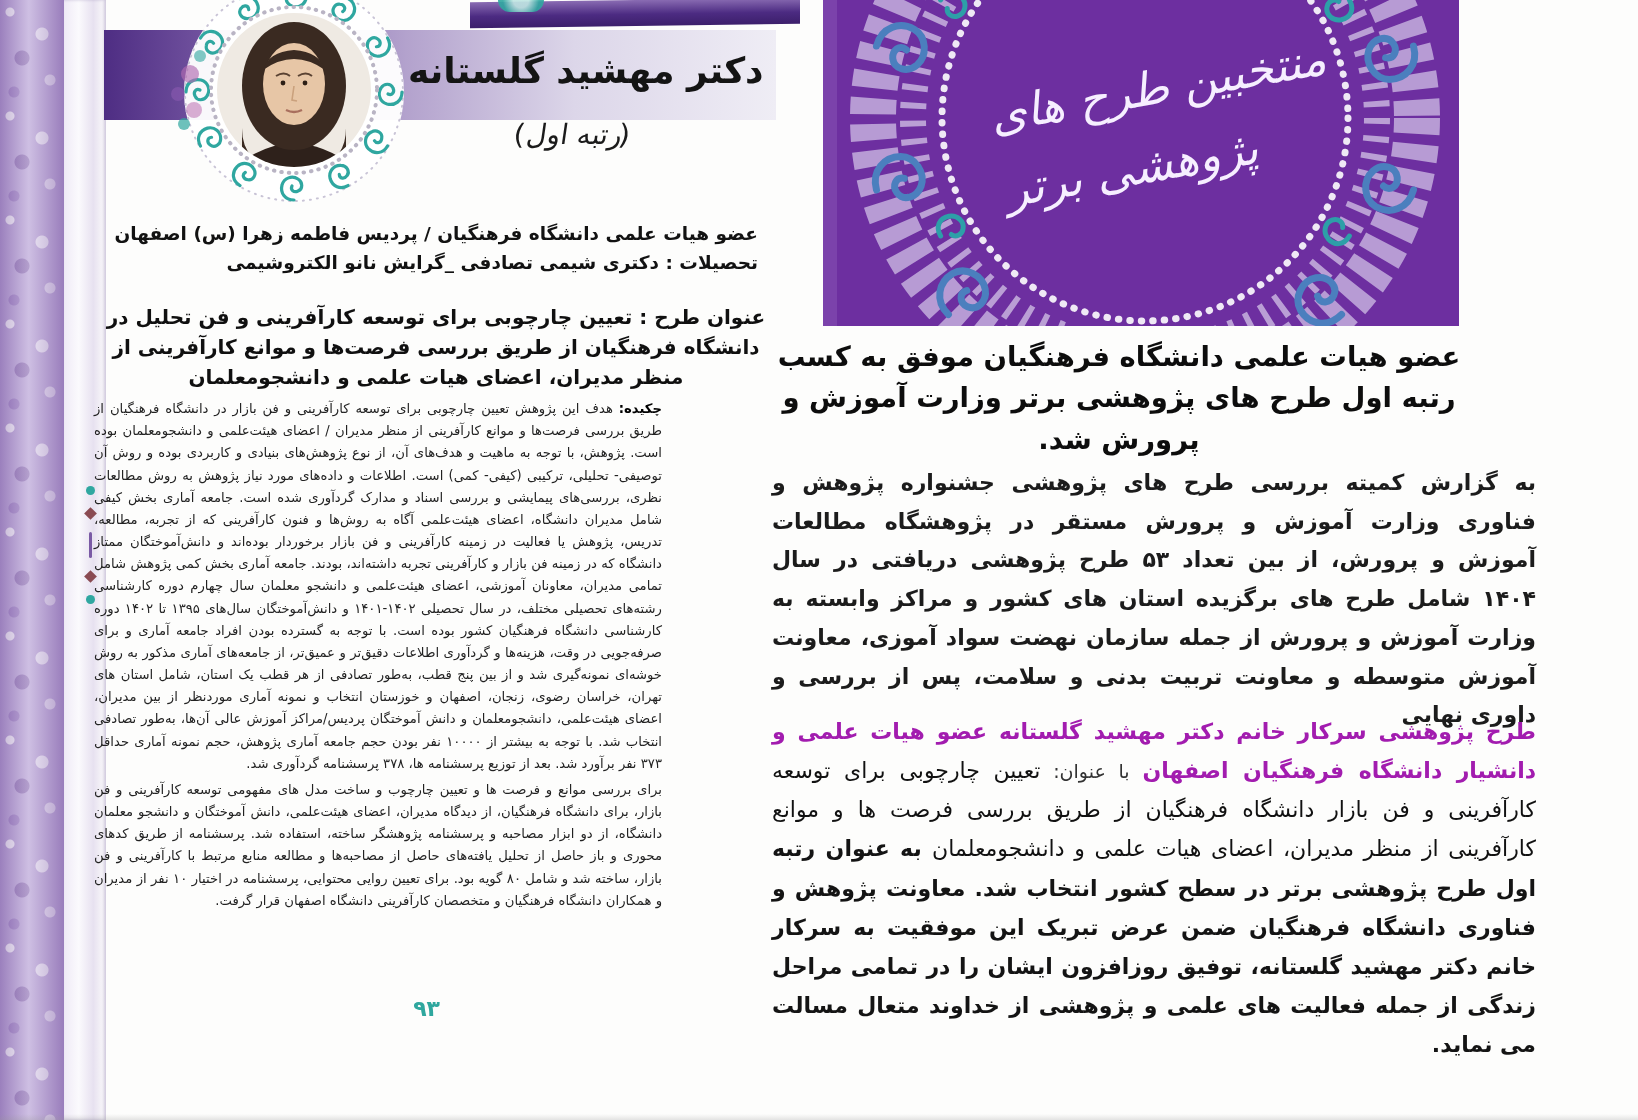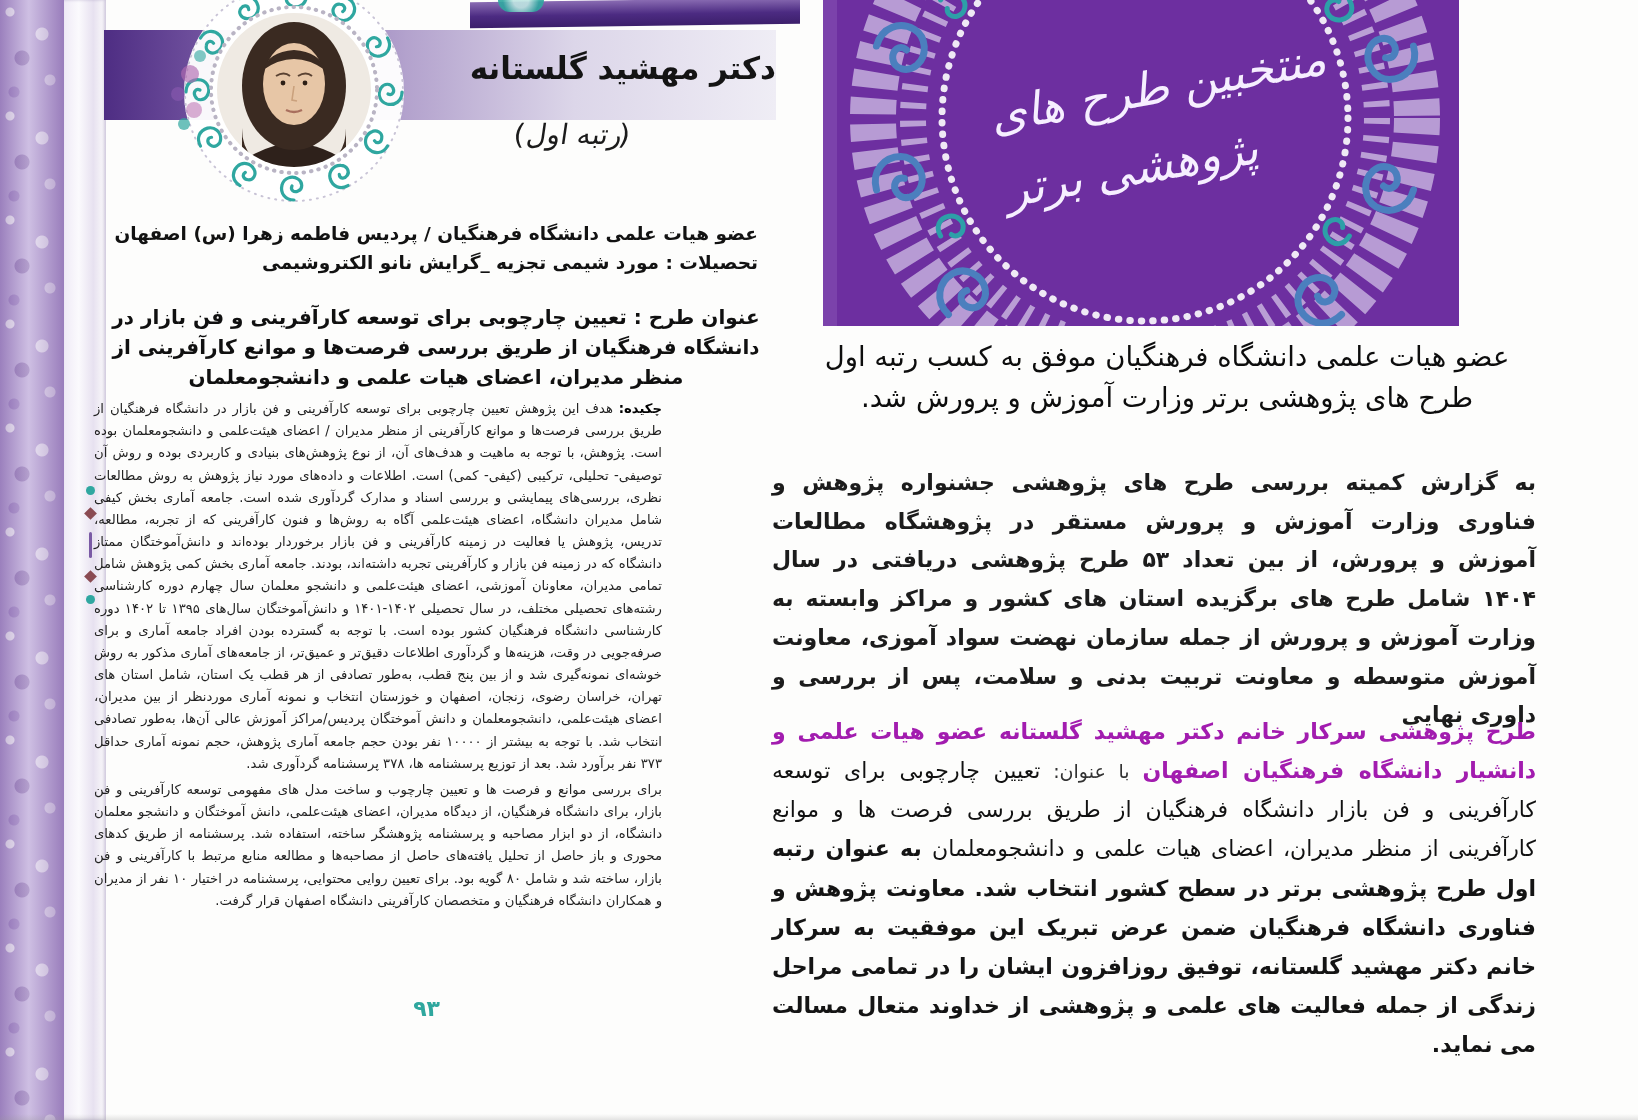--- a/index.html
+++ b/index.html
@@ -41,21 +41,21 @@
     background:radial-gradient(circle at 50% 0,#bfe6e2 30%, #2fa7a0 70%);
     border-radius:0 0 20px 20px;opacity:.9;
   }
   
   .name-banner{
     position:absolute;left:104px;top:30px;width:672px;height:90px;
     background:linear-gradient(90deg,#4e2d83 0%, #7d5fa8 20%, #b3a2cd 45%, #dcd6e9 70%, #efedf5 100%);
   }
   .name{
     position:absolute;left:408px;top:50px;width:368px;
-    text-align:right;font-size:31px;font-weight:bold;color:#141414;
+    text-align:left;font-size:36px;font-weight:bold;color:#141414;
     letter-spacing:-.5px;
   }
   .rank{
     position:absolute;left:452px;top:118px;width:240px;
     text-align:center;font-size:28px;color:#1b1b1b;
     font-style:italic;transform:skewX(6deg);
   }
   .photo-frame{position:absolute;left:138px;top:-22px;width:312px;height:272px;}
   
   .affiliation{
@@ -82,22 +82,22 @@
     position:absolute;left:80px;top:486px;width:20px;height:118px;
     display:flex;flex-direction:column;align-items:center;justify-content:space-between;
   }
   .margin-ornament span{display:block;}
   .orn-dot{width:9px;height:9px;border-radius:50%;background:#2fa7a0;}
   .orn-diamond{width:9px;height:9px;background:#8a4a52;transform:rotate(45deg);}
   .orn-bar{width:3px;height:26px;background:#7a5aa5;border-radius:2px;}
   
   .medallion{position:absolute;left:823px;top:0;width:636px;height:326px;}
   .headline{
-    position:absolute;left:804px;top:336px;width:726px;
-    font-size:27.5px;font-weight:normal;color:#0d0d0d;line-height:1.5;
+    position:absolute;left:756px;top:336px;width:726px;
+    font-size:27.5px;font-weight:bold;color:#0d0d0d;line-height:1.5;
     text-align:center;
   }
   .article-p1{
     position:absolute;left:772px;top:464px;width:764px;
     font-size:22px;font-weight:bold;color:#1c1c1c;line-height:1.76;
     text-align:justify;text-justify:inter-word;
   }
   .article-p2{
     position:absolute;left:772px;top:712px;width:764px;
     font-size:22px;color:#1c1c1c;line-height:1.78;
@@ -174,24 +174,24 @@
       <circle cx="145" cy="105" r="2.4" fill="#2d1f16"></circle>
       <circle cx="167" cy="105" r="2.4" fill="#2d1f16"></circle>
       <path d="M156,108 l-2,14 l5,1" stroke="#caa17d" stroke-width="1.6" fill="none"></path>
       <path d="M148,132 q8,4 16,0" stroke="#a96f5e" stroke-width="2.4" fill="none"></path>
     </g>
   </svg>
 </div>
 
 <div class="affiliation">
   <div>عضو هیات علمی دانشگاه فرهنگیان / پردیس فاطمه زهرا (س) اصفهان</div>
-  <div>تحصیلات : مورد شیمی تجزیه _گرایش نانو الکتروشیمی</div>
-</div>
-
-<div class="project-title">عنوان طرح : تعیین چارچوبی برای توسعه کارآفرینی و فن بازار در دانشگاه فرهنگیان از طریق بررسی فرصت‌ها و موانع کارآفرینی از منظر مدیران، اعضای هیات علمی و دانشجومعلمان</div>
+  <div>تحصیلات : دکتری شیمی تصادفی _گرایش نانو الکتروشیمی</div>
+</div>
+
+<div class="project-title">عنوان طرح : تعیین چارچوبی برای توسعه کارآفرینی و فن تحلیل در دانشگاه فرهنگیان از طریق بررسی فرصت‌ها و موانع کارآفرینی از منظر مدیران، اعضای هیات علمی و دانشجومعلمان</div>
 
 <div class="abstract">
   <p><span class="lead">چکیده:</span> <span>هدف این پژوهش تعیین چارچوبی برای توسعه کارآفرینی و فن بازار در دانشگاه فرهنگیان از طریق بررسی فرصت‌ها و موانع کارآفرینی از منظر مدیران / اعضای هیئت‌علمی و دانشجومعلمان بوده است. پژوهش، با توجه به ماهیت و هدف‌های آن، از نوع پژوهش‌های بنیادی و کاربردی بوده و روش آن توصیفی- تحلیلی، ترکیبی (کیفی- کمی) است. اطلاعات و داده‌های مورد نیاز پژوهش به روش مطالعات نظری، بررسی‌های پیمایشی و بررسی اسناد و مدارک گردآوری شده است. جامعه آماری بخش کیفی شامل مدیران دانشگاه، اعضای هیئت‌علمی آگاه به روش‌ها و فنون کارآفرینی که از تجربه، مطالعه، تدریس، پژوهش یا فعالیت در زمینه کارآفرینی و فن بازار برخوردار بوده‌اند و دانش‌آموختگان ممتاز دانشگاه که در زمینه فن بازار و کارآفرینی تجربه داشته‌اند، بودند. جامعه آماری بخش کمی پژوهش شامل تمامی مدیران، معاونان آموزشی، اعضای هیئت‌علمی و دانشجو معلمان سال چهارم دوره کارشناسی رشته‌های تحصیلی مختلف، در سال تحصیلی ۱۴۰۲-۱۴۰۱ و دانش‌آموختگان سال‌های ۱۳۹۵ تا ۱۴۰۲ دوره کارشناسی دانشگاه فرهنگیان کشور بوده است. با توجه به گسترده بودن افراد جامعه آماری و برای صرفه‌جویی در وقت، هزینه‌ها و گردآوری اطلاعات دقیق‌تر و عمیق‌تر، از جامعه‌های آماری مذکور به روش خوشه‌ای نمونه‌گیری شد و از بین پنج قطب، به‌طور تصادفی از هر قطب یک استان، شامل استان های تهران، خراسان رضوی، زنجان، اصفهان و خوزستان انتخاب و نمونه آماری موردنظر از بین مدیران، اعضای هیئت‌علمی، دانشجومعلمان و دانش آموختگان پردیس/مراکز آموزش عالی آن‌ها، به‌طور تصادفی انتخاب شد. با توجه به بیشتر از ۱۰۰۰۰ نفر بودن حجم جامعه آماری پژوهش، حجم نمونه آماری حداقل ۳۷۳ نفر برآورد شد. بعد از توزیع پرسشنامه ها، ۳۷۸ پرسشنامه گردآوری شد.</span></p>
   <p>برای بررسی موانع و فرصت ها و تعیین چارچوب و ساخت مدل های مفهومی توسعه کارآفرینی و فن بازار، برای دانشگاه فرهنگیان، از دیدگاه مدیران، اعضای هیئت‌علمی، دانش آموختگان و دانشجو معلمان دانشگاه، از دو ابزار مصاحبه و پرسشنامه پژوهشگر ساخته، استفاده شد. پرسشنامه از طریق کدهای محوری و باز حاصل از تحلیل یافته‌های حاصل از مصاحبه‌ها و مطالعه منابع مرتبط با کارآفرینی و فن بازار، ساخته شد و شامل ۸۰ گویه بود. برای تعیین روایی محتوایی، پرسشنامه در اختیار ۱۰ نفر از مدیران و همکاران دانشگاه فرهنگیان و متخصصان کارآفرینی دانشگاه اصفهان قرار گرفت.</p>
 </div>
 
 <div class="margin-ornament">
   <span class="orn-dot"></span>
   <span class="orn-diamond"></span>
   <span class="orn-bar"></span>

